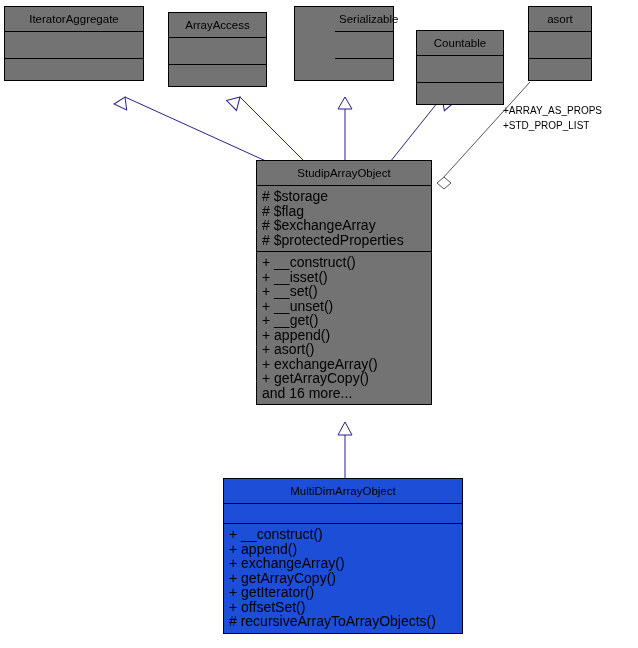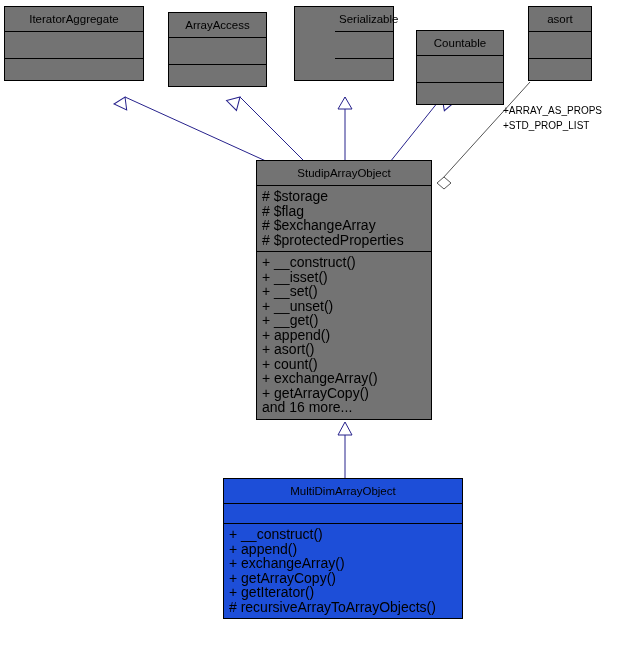--- a/index.html
+++ b/index.html
@@ -165,35 +165,35 @@
     </div>
     <div class="sep"></div>
     <div class="compartment">
       <div class="row">+  __construct()</div>
       <div class="row">+  __isset()</div>
       <div class="row">+  __set()</div>
       <div class="row">+  __unset()</div>
       <div class="row">+  __get()</div>
       <div class="row">+  append()</div>
       <div class="row">+  asort()</div>
-      <div class="row">+  count()</div>
       <div class="row">+  exchangeArray()</div>
       <div class="row">+  getArrayCopy()</div>
       <div class="row">and 16 more...</div>
     </div>
   </div>
 
   <div class="node filled" style="left:223px; top:478px; width:240px;">
     <div class="title">MultiDimArrayObject</div>
     <div class="sep"></div>
     <div class="emptybox" style="height:19px;"></div>
     <div class="sep"></div>
     <div class="compartment">
       <div class="row">+  __construct()</div>
       <div class="row">+  append()</div>
       <div class="row">+  exchangeArray()</div>
       <div class="row">+  getArrayCopy()</div>
       <div class="row">+  getIterator()</div>
+      <div class="row">+  offsetSet()</div>
       <div class="row">#  recursiveArrayToArrayObjects()</div>
     </div>
   </div>
 
 </div>
 
 </body></html>

